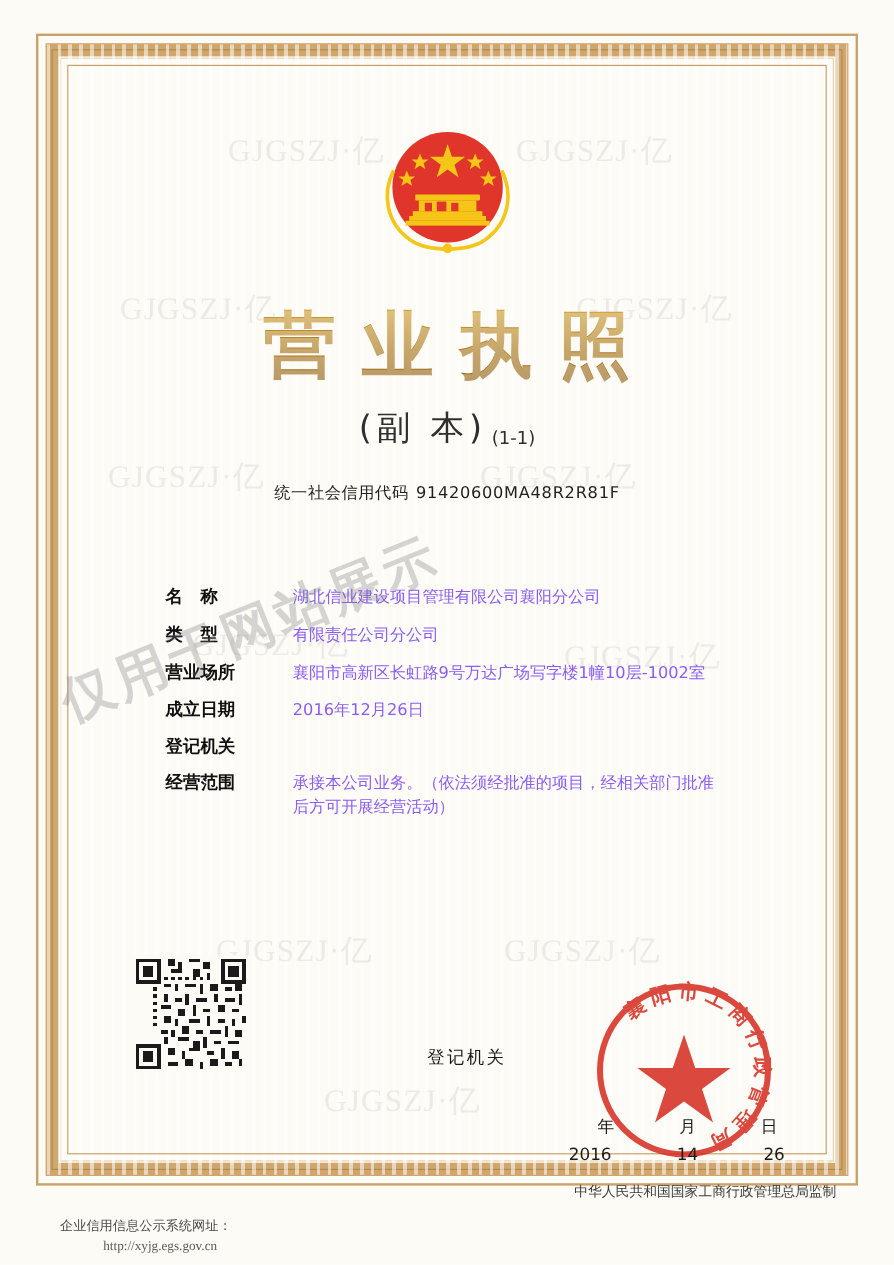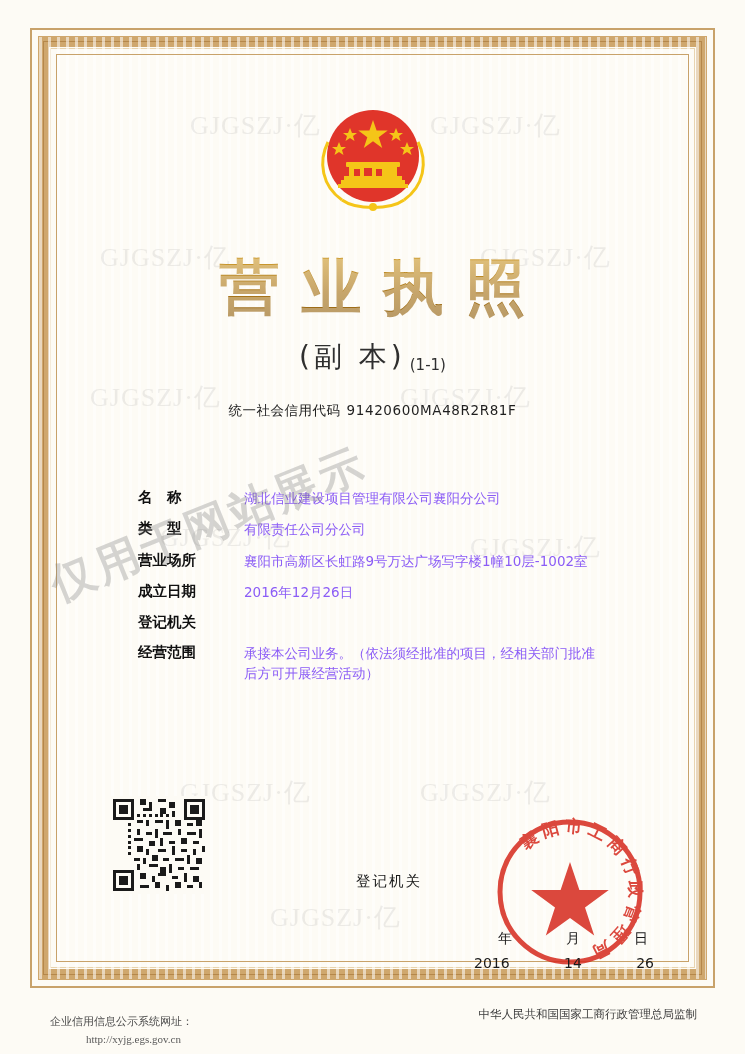--- a/index.html
+++ b/index.html
@@ -225,21 +225,21 @@
   }
   .footer-left .url {
     font-family: "Liberation Serif", serif;
     color: #5a5a5a;
     padding-left: 36px;
     font-size: 11px;
   }
   .footer-right {
     position: absolute;
     right: 48px;
-    top: 1007px;
+    top: 986px;
     font-family: "DejaVu Sans", sans-serif;
     font-size: 11.5px;
     color: #3a3a3a;
   }
 
   
   .wm-diagonal {
     position: absolute;
     left: 42px;
     top: 560px;

